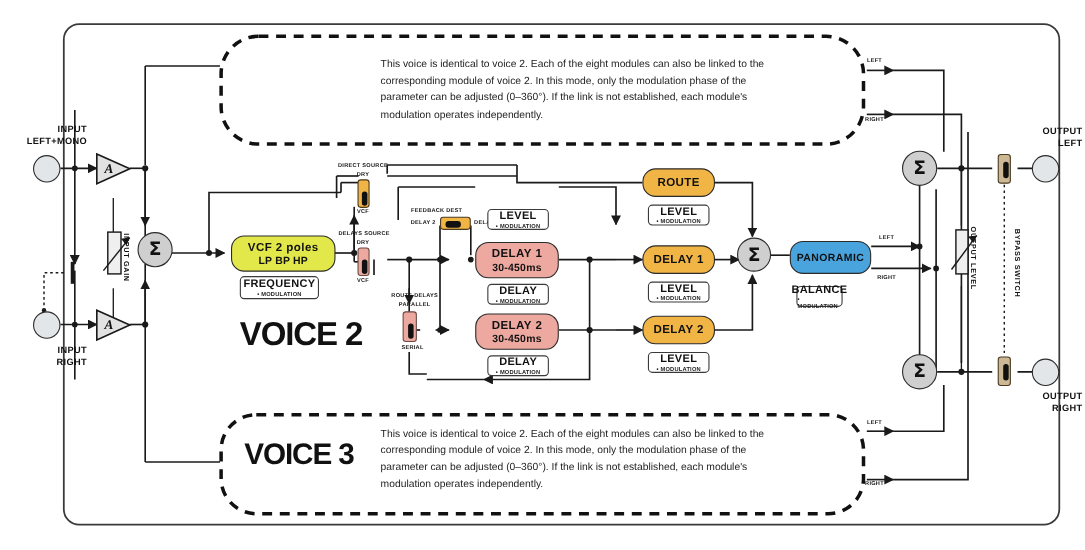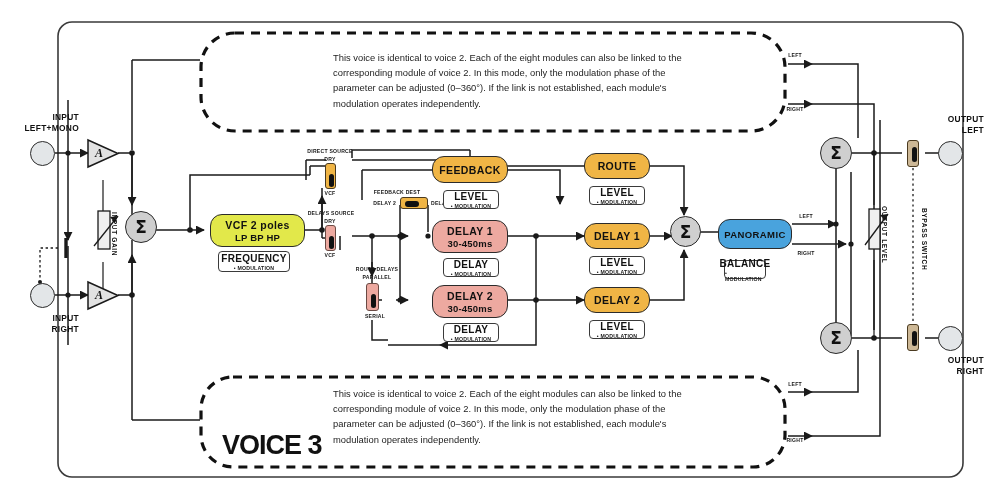--- a/index.html
+++ b/index.html
@@ -1,21 +1,21 @@
 <!DOCTYPE html>
 <html><head>
 <meta charset="utf-8">
 <style>
   html,body{margin:0;padding:0;background:#ffffff;}
   body{font-family:"Liberation Sans",sans-serif;}
   #stage{position:relative;width:986px;height:500px;background:#fff;overflow:hidden;}
   #svgroot{position:absolute;left:0;top:0;width:986px;height:500px;}
 
   .voice-title{position:absolute;font-family:"Liberation Sans",sans-serif;font-weight:bold;color:#111;letter-spacing:-1px;font-size:27px;}
-  .voice-text{position:absolute;font-family:"Liberation Sans",sans-serif;font-weight:normal;color:#1d1d1d;font-size:9.4px;line-height:1.62;}
+  .voice-text{position:absolute;font-family:"Liberation Sans",sans-serif;font-weight:normal;color:#1d1d1d;font-size:9.4px;line-height:1.62;margin-left:13px;}
 
   .mod{position:absolute;box-sizing:border-box;background:#fff;border:1.3px solid #2b2b2b;border-radius:12px;display:flex;align-items:center;justify-content:center;flex-direction:column;text-align:center;}
   .mod .t1{font-weight:bold;color:#111;font-size:10.5px;letter-spacing:.4px;}
   .mod .t2{font-weight:bold;color:#111;font-size:9.5px;letter-spacing:.2px;margin-top:1px;}
 
   .param{position:absolute;box-sizing:border-box;background:#fff;border:1.1px solid #3a3a3a;border-radius:4px;display:flex;flex-direction:column;align-items:center;justify-content:center;}
   .param .p1{font-weight:bold;font-size:10px;color:#111;letter-spacing:.3px;}
   .param .p2{font-weight:bold;font-size:5.2px;color:#222;letter-spacing:.2px;margin-top:1px;}
 
   .sum{position:absolute;box-sizing:border-box;border-radius:50%;background:#cfcfcf;border:1.4px solid #2b2b2b;display:flex;align-items:center;justify-content:center;font-family:"DejaVu Sans",sans-serif;font-weight:bold;color:#111;}
@@ -171,25 +171,26 @@
   <svg style="position:absolute;left:198px;top:30px;" width="590" height="104">
     <rect x="3" y="3" width="584" height="98" rx="34" ry="34" fill="none" stroke="#111" stroke-width="3.2" stroke-dasharray="9 7" stroke-linecap="butt"></rect>
   </svg>
   <div class="voice-text" style="left:333px;top:50px;width:365px;">This voice is identical to voice 2. Each of the eight modules can also be linked to the corresponding module of voice 2. In this mode, only the modulation phase of the parameter can be adjusted (0–360°). If the link is not established, each module's modulation operates independently.</div>
   <div class="tiny" style="left:784px;top:52px;width:22px;">LEFT</div>
   <div class="tiny" style="left:784px;top:106px;width:22px;">RIGHT</div>
 
   <svg style="position:absolute;left:198px;top:374px;" width="590" height="96">
     <rect x="3" y="3" width="584" height="90" rx="32" ry="32" fill="none" stroke="#111" stroke-width="3.2" stroke-dasharray="9 7" stroke-linecap="butt"></rect>
   </svg>
-  <div class="voice-title" style="left:222px;top:398px;margin-top:32px;">VOICE 3</div>
+  <div class="voice-title" style="left:222px;top:398px;">VOICE 3</div>
   <div class="voice-text" style="left:333px;top:386px;width:365px;">This voice is identical to voice 2. Each of the eight modules can also be linked to the corresponding module of voice 2. In this mode, only the modulation phase of the parameter can be adjusted (0–360°). If the link is not established, each module's modulation operates independently.</div>
   <div class="tiny" style="left:784px;top:381px;width:22px;">LEFT</div>
   <div class="tiny" style="left:784px;top:437px;width:22px;">RIGHT</div>
 
+  <div class="voice-title" style="left:218px;top:288px;font-size:30px;">VOICE 2</div>
 
   <div class="jack" style="left:30px;top:141px;width:25px;height:25px;"></div>
   <div class="iolbl" style="left:7px;top:112px;width:72px;">INPUT
 LEFT+MONO</div>
   <div class="jack" style="left:30px;top:283px;width:25px;height:25px;"></div>
   <div class="iolbl" style="left:7px;top:313px;width:72px;">INPUT
 RIGHT</div>
 
   <svg style="position:absolute;left:86px;top:138px;" width="34" height="31">
     <polygon points="2,2 32,15.5 2,29" fill="#e2e2e2" stroke="#1a1a1a" stroke-width="1.5"></polygon>
@@ -239,23 +240,20 @@
   </div>
   <div class="tiny" style="left:355px;top:313px;width:40px;">SERIAL</div>
 
   <div class="tiny" style="left:367px;top:189px;width:60px;">FEEDBACK DEST</div>
   <div class="tiny" style="left:366px;top:200px;width:30px;text-align:right;">DELAY 2</div>
   <div class="sw" style="left:400px;top:197px;width:28px;height:12px;background:#f0b545;">
     <div class="nub" style="left:4px;top:3px;width:14px;height:6px;"></div>
   </div>
   <div class="tiny" style="left:431px;top:200px;width:30px;text-align:left;">DELAY 1</div>
 
-  <div class="mod" style="left:432px;top:156px;width:76px;height:27px;background:#f0b545;">
-    <div class="t1">FEEDBACK</div>
-  </div>
   <div class="param" style="left:443px;top:190px;width:56px;height:19px;">
     <div class="p1">LEVEL</div>
     <div class="p2">• MODULATION</div>
   </div>
 
   <div class="mod" style="left:432px;top:220px;width:76px;height:33px;background:#eda9a0;">
     <div class="t1">DELAY 1</div>
     <div class="t2">30-450ms</div>
   </div>
   <div class="param" style="left:443px;top:258px;width:56px;height:19px;">

